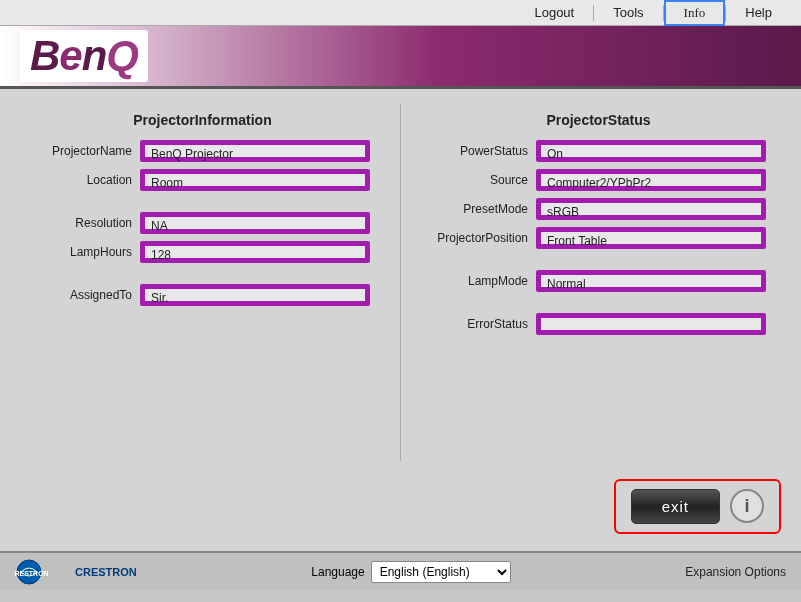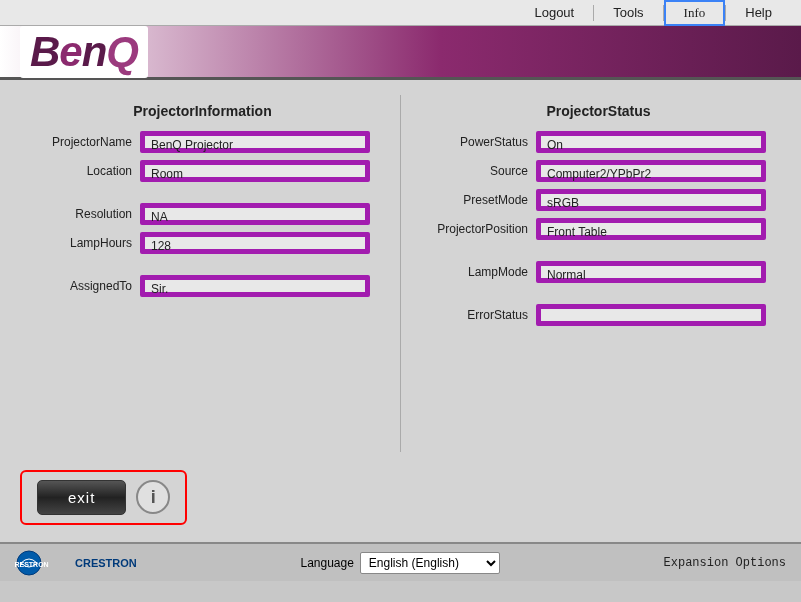--- a/index.html
+++ b/index.html
@@ -37,21 +37,21 @@
     }
     .nav-separator {
       width: 1px;
       height: 16px;
       background: #aaa;
     }
 
     
     .header {
       background: linear-gradient(to right, #fff 0%, #8b2a6e 55%, #5a1a4a 100%);
-      height: 54px;
+      height: 63px;
       display: flex;
       align-items: center;
       padding: 14px 20px;
       border-bottom: 3px solid #555;
     }
     .logo {
       font-size: 42px;
       font-weight: bold;
       color: #5a1a4a;
       letter-spacing: -1px;
@@ -126,21 +126,21 @@
     .panel-divider {
       width: 1px;
       background: #aaa;
       margin: 0 5px;
       align-self: stretch;
     }
 
     
     .bottom-area {
       display: flex;
-      justify-content: flex-start;
+      justify-content: flex-end;
       align-items: center;
       margin-top: 10px;
       height: 70px;
     }
 
     .exit-container {
       border: 2px solid red;
       border-radius: 6px;
       padding: 8px 15px;
       display: flex;
@@ -211,21 +211,20 @@
       padding: 2px 4px;
       font-size: 12px;
       width: 140px;
       height: 22px;
     }
 
     .expansion-options {
       font-size: 12px;
       color: #222;
       cursor: pointer;
-      font-family: Liberation Mono, monospace;
     }
   </style>
 </head>
 <body>
 
 <div class="top-nav">
   <div class="nav-item">Logout</div>
   <div class="nav-separator"></div>
   <div class="nav-item">Tools</div>
   <div class="nav-separator"></div>

